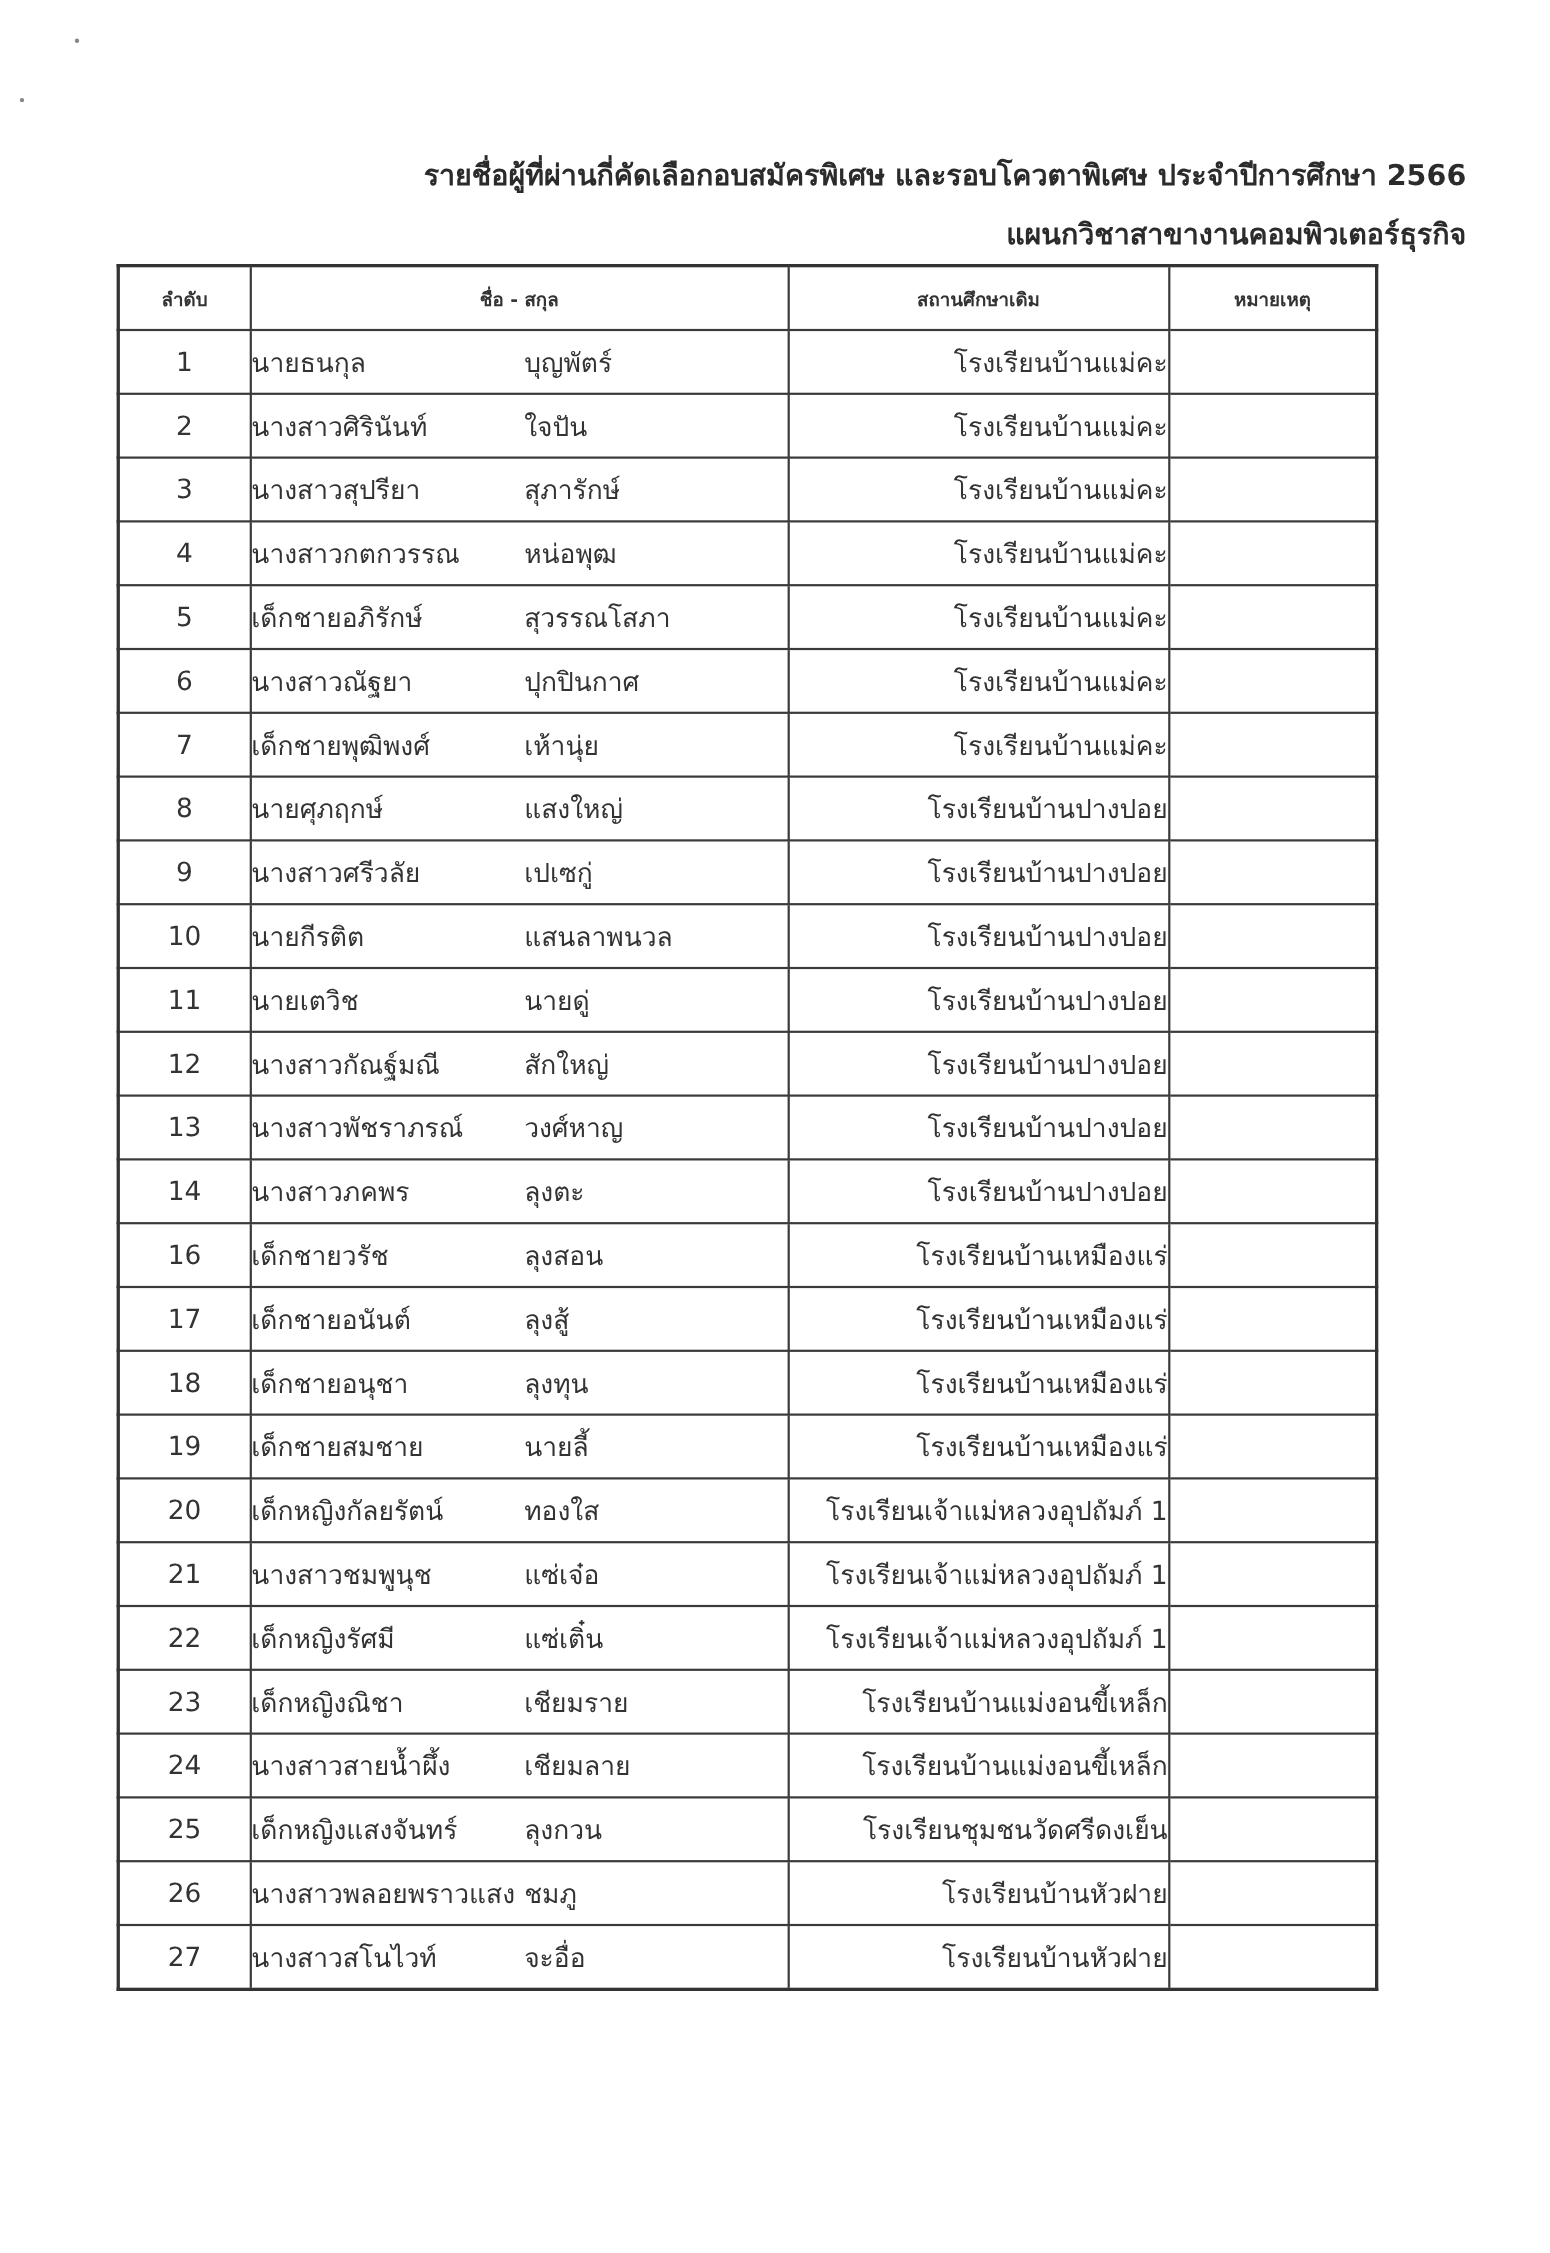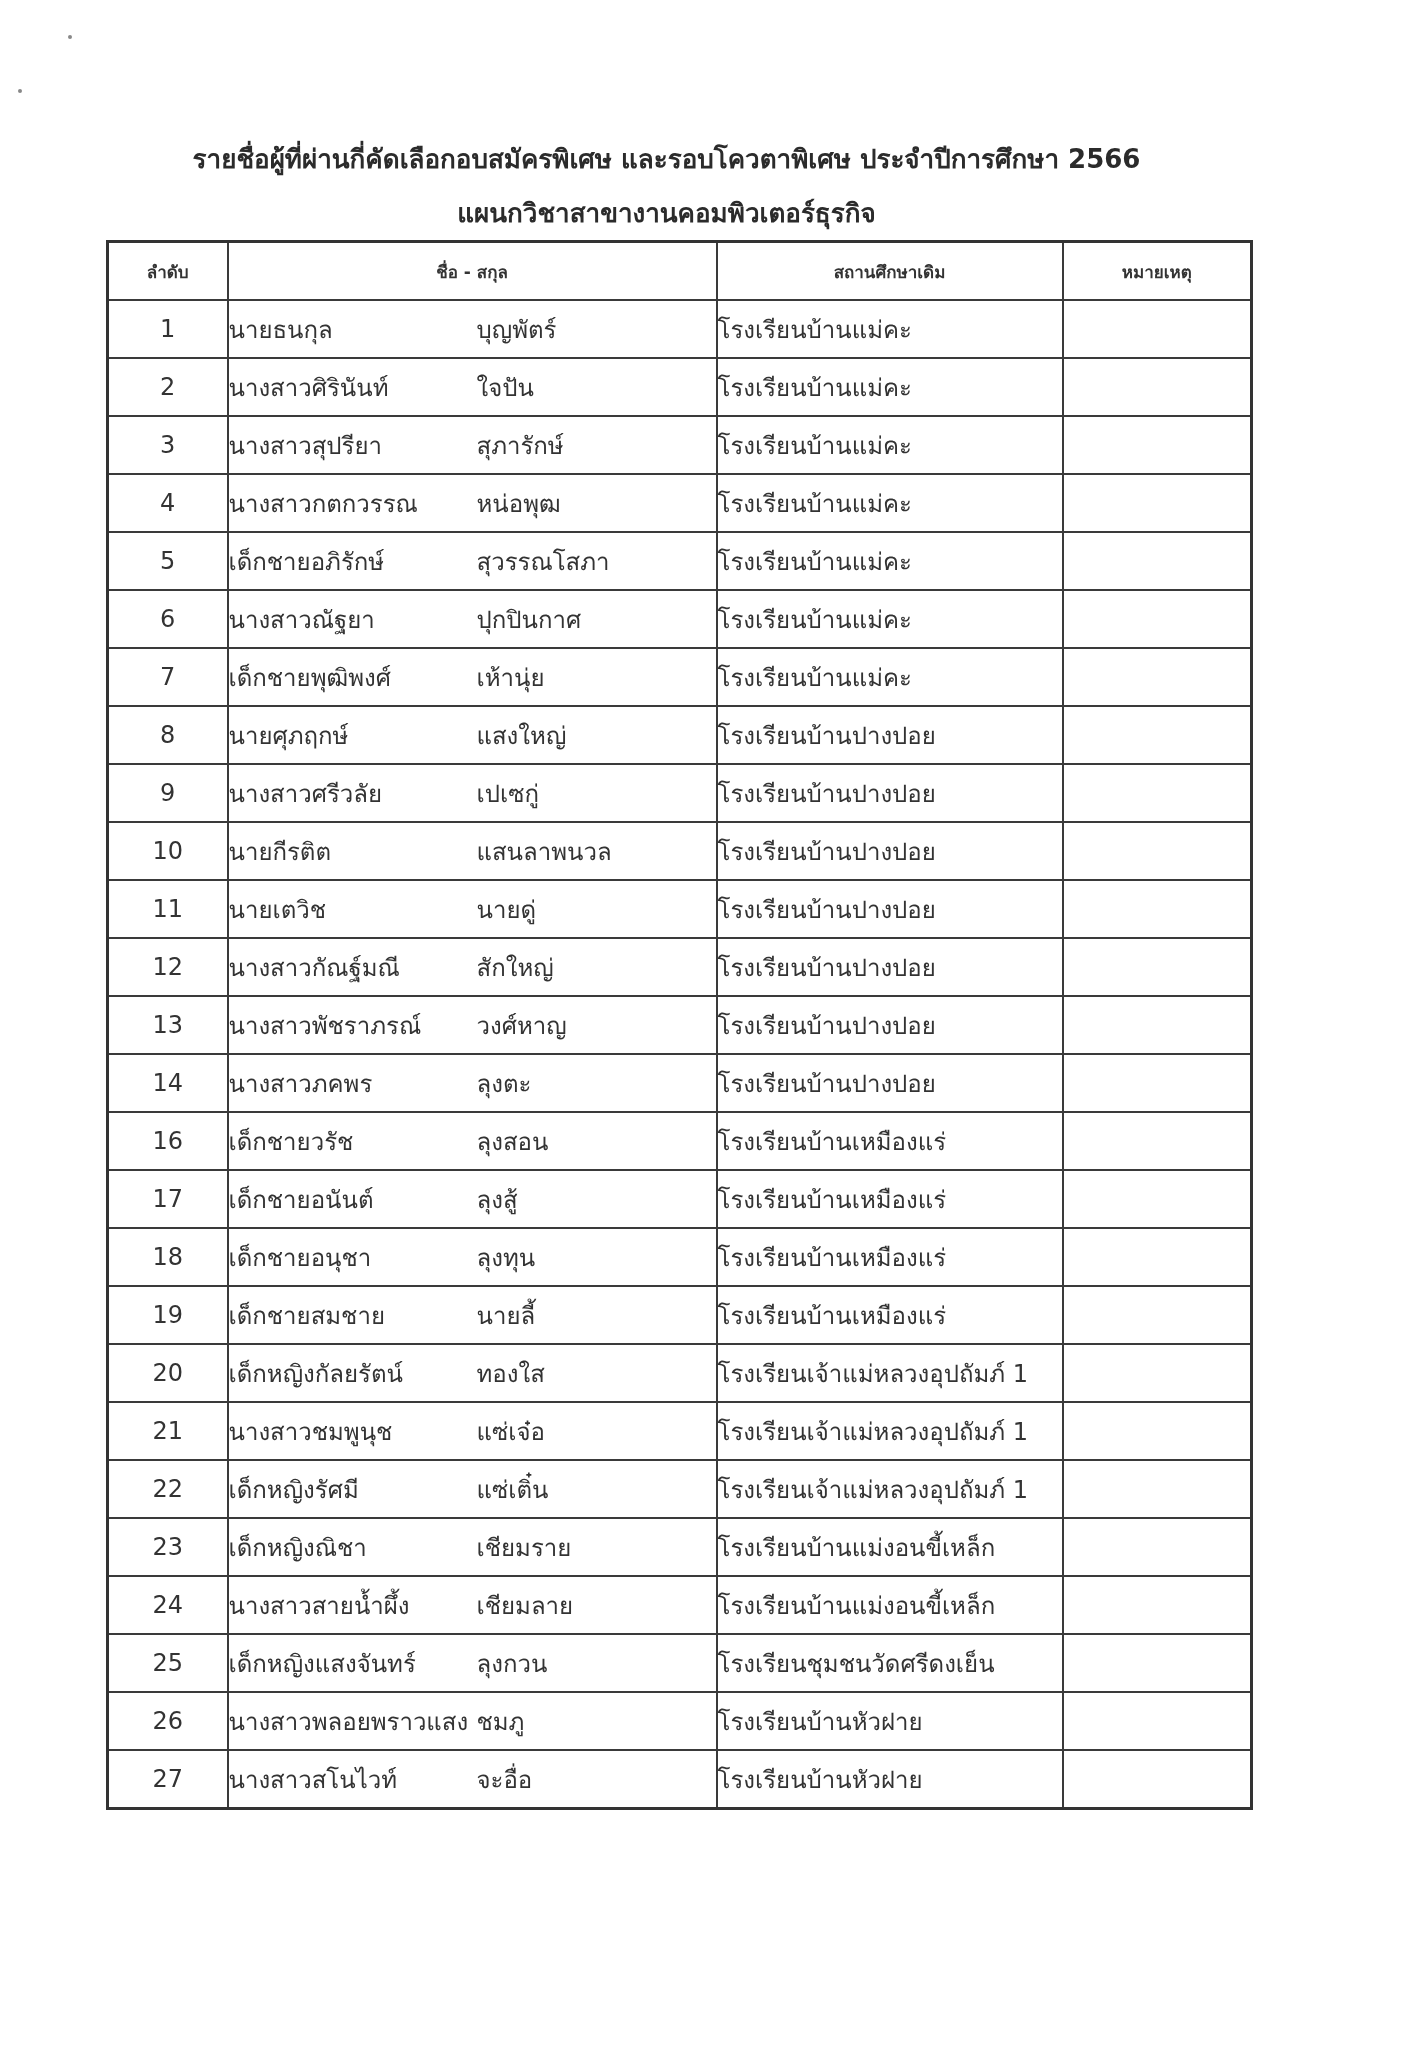--- a/index.html
+++ b/index.html
@@ -20,21 +20,21 @@
     width: 4px;
     height: 4px;
     border-radius: 50%;
     background: #555;
     opacity: 0.7;
   }
   .title {
     position: absolute;
     left: 0;
     width: 1333px;
-    text-align: center;
+    text-align: right;
     font-weight: bold;
     font-size: 26px;
     color: #2b2b2b;
     letter-spacing: 0px;
   }
   .title-1 { top: 138px; }
   .title-2 { top: 192px; }
 
   table.roster {
     position: absolute;
@@ -76,21 +76,21 @@
     position: relative;
   }
   td.name .first {
     display: inline-block;
     width: 248px;
   }
   td.name .last {
     display: inline-block;
   }
   td.school {
-    text-align: left;
+    text-align: right;
   }
 </style>
 </head>
 <body>
 
 <span class="speck" style="left:68px;top:35px;"></span>
 <span class="speck" style="left:18px;top:89px;"></span>
 
 <div class="title title-1">รายชื่อผู้ที่ผ่านกี่คัดเลือกอบสมัครพิเศษ และรอบโควตาพิเศษ ประจำปีการศึกษา 2566</div>
 <div class="title title-2">แผนกวิชาสาขางานคอมพิวเตอร์ธุรกิจ</div>

